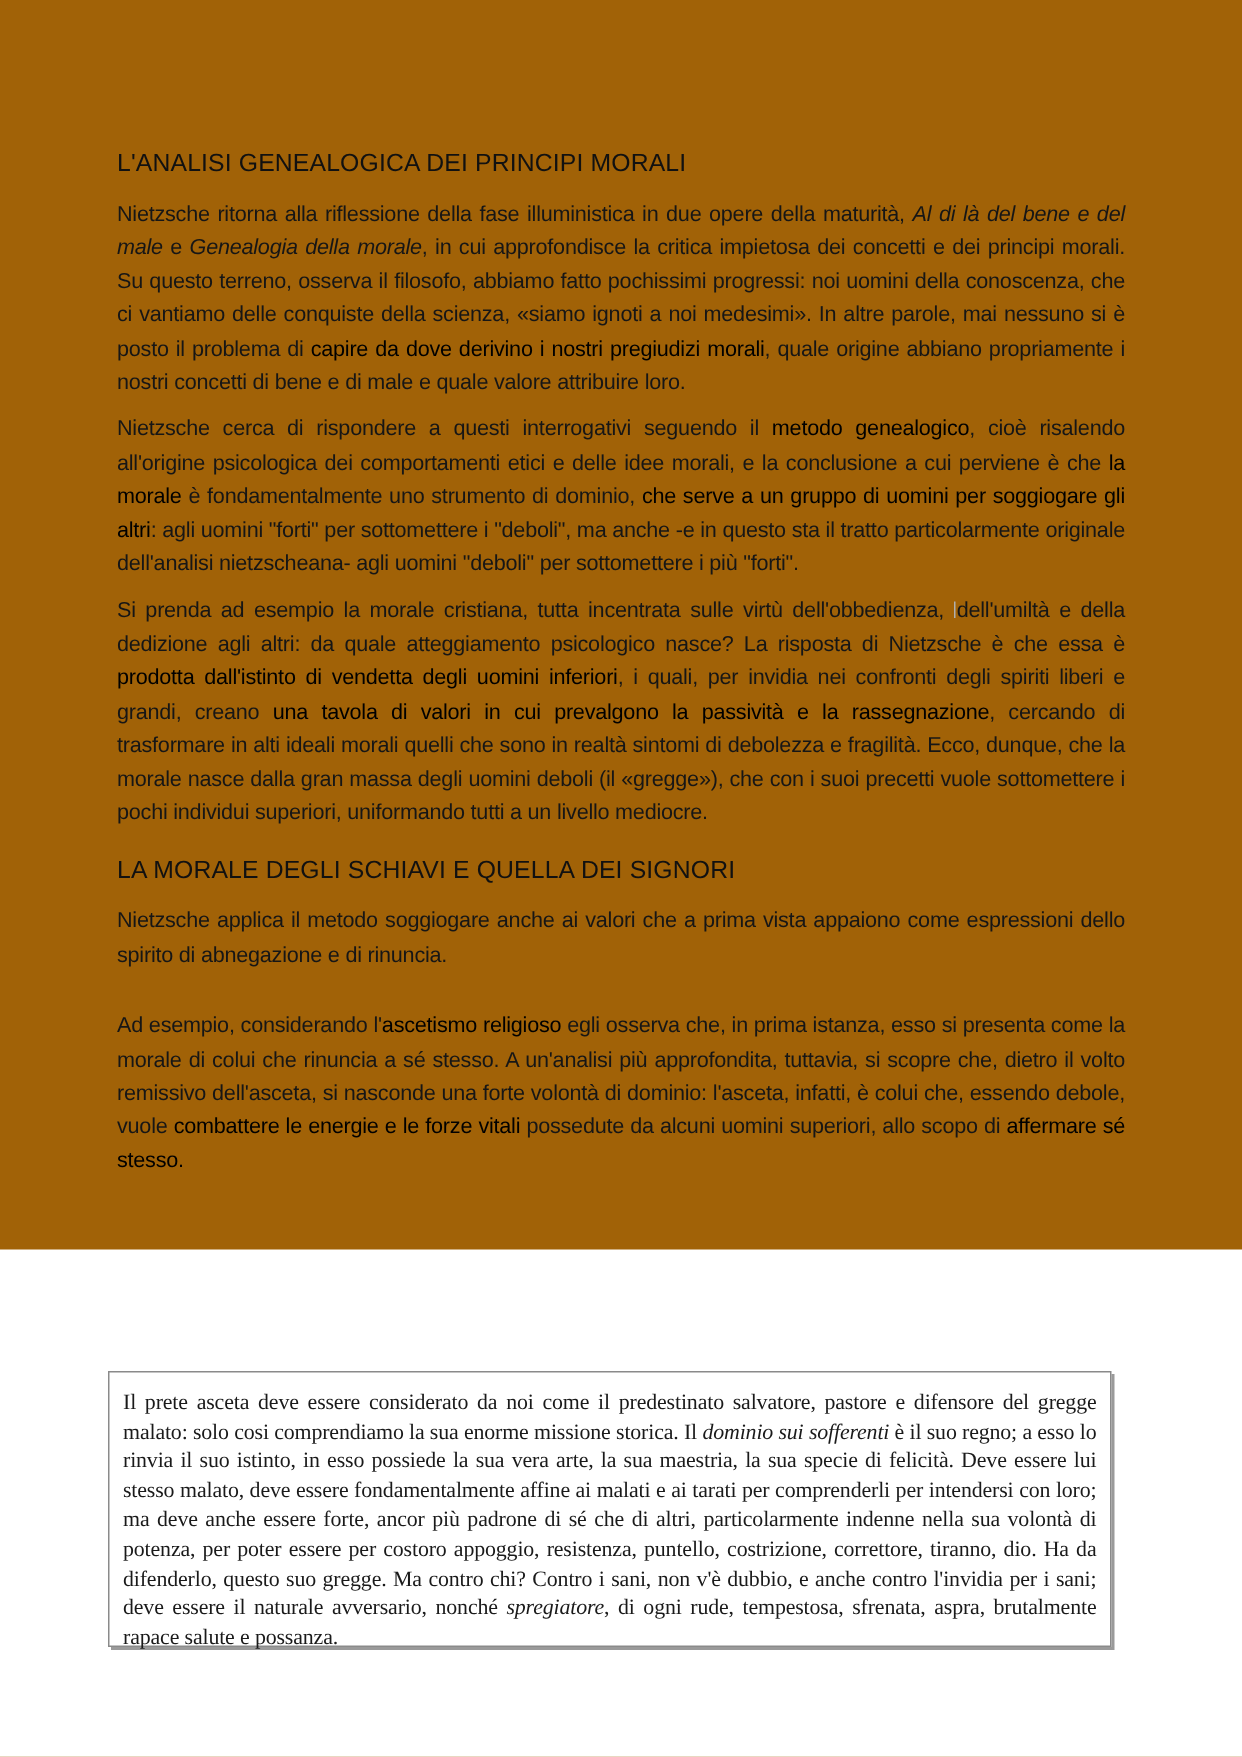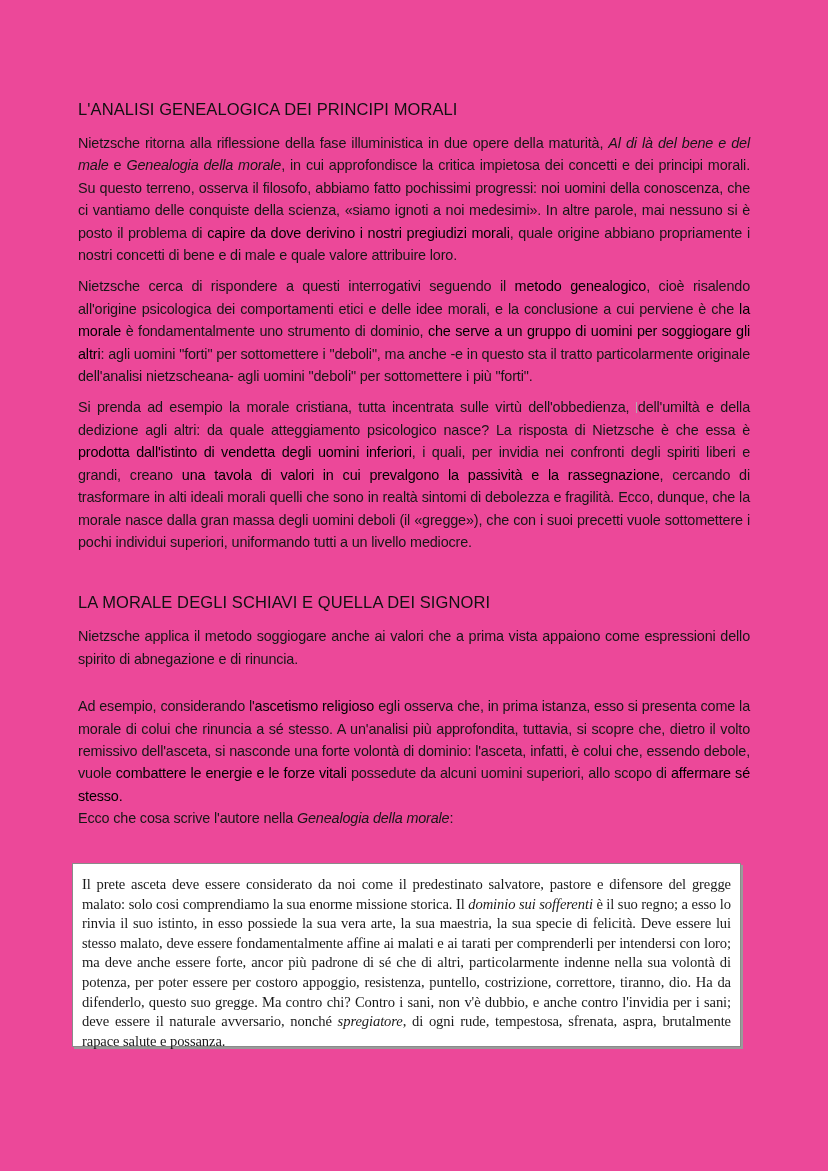--- a/index.html
+++ b/index.html
@@ -1,37 +1,37 @@
 <!DOCTYPE html>
 <html><head>
 <meta charset="utf-8">
 <style>
   html, body { margin: 0; padding: 0; background: #ffffff; }
   body { width: 828px; height: 1171px; position: relative; overflow: hidden; }
   .page {
-    position: absolute; left: 0; top: 0; width: 828px; height: 1171px;
-    background: #ec4899; color: #1a1a1a;
+    position: absolute; left: 0; top: 0; width: 828px; height: 833px;
+    background: #a16207; color: #1a1a1a;
     font-family: "Liberation Sans", "DejaVu Sans", sans-serif;
   }
   .content {
     position: absolute; left: 78px; top: 98px; width: 672px;
   }
   h2 {
     margin: 0; font-weight: normal; font-size: 16.5px; letter-spacing: 0.1px;
     color: #111; line-height: 22px;
   }
   p {
     margin: 0; font-size: 14.4px; line-height: 22.4px; text-align: justify;
     color: #161616; letter-spacing: -0.15px;
   }
   b { font-weight: normal; color: #000; }
   i { font-style: italic; }
   .mark { display: inline-block; width: 1px; height: 11px; background: #b0b0b0; vertical-align: -1px; margin-right: 1px; }
   .quote {
-    position: absolute; left: 72px; top: 863px; width: 669px; height: 184px;
+    position: absolute; left: 72px; top: 914px; width: 669px; height: 184px;
     border: 1px solid #8a8a8a; box-sizing: border-box;
     box-shadow: 2px 2px 0 #9a9a9a;
     background: #fff;
     padding: 11px 9px 0 9px;
   }
   .quote p {
     font-family: "Liberation Serif", "DejaVu Serif", serif;
     font-size: 14.6px; line-height: 19.6px; color: #1a1a1a; letter-spacing: -0.1px;
   }
 </style>
@@ -48,31 +48,28 @@
     </p>
 
     <p style="margin-top:9px;">
       <span>Nietzsche cerca di rispondere a questi interrogativi seguendo il </span><b>metodo genealogico</b><span>, cioè risalendo all'origine psicologica dei comportamenti etici e delle idee morali, e la conclusione a cui perviene è che </span><b>la morale</b><span> è fondamentalmente uno strumento di dominio, </span><b>che serve a un gruppo di uomini per soggiogare gli altri</b><span>: agli uomini "forti" per sottomettere i "deboli", ma anche -e in questo sta il tratto particolarmente originale dell'analisi nietzscheana- agli uomini "deboli" per sottomettere i più "forti".</span>
     </p>
 
     <p style="margin-top:9px;">
       <span>Si prenda ad esempio la morale cristiana, tutta incentrata sulle virtù dell'obbedienza, </span><span class="mark"></span><span>dell'umiltà e della dedizione agli altri: da quale atteggiamento psicologico nasce? La risposta di Nietzsche è che essa è </span><b>prodotta dall'istinto di vendetta degli uomini inferiori</b><span>, i quali, per invidia nei confronti degli spiriti liberi e grandi, creano </span><b>una tavola di valori in cui prevalgono la passività e la rassegnazione</b><span>, cercando di trasformare in alti ideali morali quelli che sono in realtà sintomi di debolezza e fragilità. Ecco, dunque, che la morale nasce dalla gran massa degli uomini deboli (il «gregge»), che con i suoi precetti vuole sottomettere i pochi individui superiori, uniformando tutti a un livello mediocre.</span>
     </p>
 
-    <h2 style="margin-top:38px;">LA MORALE DEGLI SCHIAVI E QUELLA DEI SIGNORI</h2>
+    <h2 style="margin-top:16px;">LA MORALE DEGLI SCHIAVI E QUELLA DEI SIGNORI</h2>
 
     <p style="margin-top:12px;">Nietzsche applica il metodo soggiogare anche ai valori che a prima vista appaiono come espressioni dello spirito di abnegazione e di rinuncia.</p>
 
     <p style="margin-top:25px;">
       <span>Ad esempio, considerando l'</span><b>ascetismo religioso</b><span> egli osserva che, in prima istanza, esso si presenta come la morale di colui che rinuncia a sé stesso. A un'analisi più approfondita, tuttavia, si scopre che, dietro il volto remissivo dell'asceta, si nasconde una forte volontà di dominio: l'asceta, infatti, è colui che, essendo debole, vuole </span><b>combattere le energie e le forze vitali</b><span> possedute da alcuni uomini superiori, allo scopo di </span><b>affermare sé stesso.</b>
     </p>
 
-    <p style="text-align:left;">
-      <span>Ecco che cosa scrive l'autore nella </span><i>Genealogia della morale</i><span>:</span>
-    </p>
   </div>
 
   <div class="quote">
     <p>
       <span>Il prete asceta deve essere considerato da noi come il predestinato salvatore, pastore e difensore del gregge malato: solo cosi comprendiamo la sua enorme missione storica. Il </span><i>dominio sui sofferenti</i><span> è il suo regno; a esso lo rinvia il suo istinto, in esso possiede la sua vera arte, la sua maestria, la sua specie di felicità. Deve essere lui stesso malato, deve essere fondamentalmente affine ai malati e ai tarati per comprenderli per intendersi con loro; ma deve anche essere forte, ancor più padrone di sé che di altri, particolarmente indenne nella sua volontà di potenza, per poter essere per costoro appoggio, resistenza, puntello, costrizione, correttore, tiranno, dio. Ha da difenderlo, questo suo gregge. Ma contro chi? Contro i sani, non v'è dubbio, e anche contro l'invidia per i sani; deve essere il naturale avversario, nonché </span><i>spregiatore</i><span>, di ogni rude, tempestosa, sfrenata, aspra, brutalmente rapace salute e possanza.</span>
     </p>
   </div>
 </div>
 
 </body></html>

